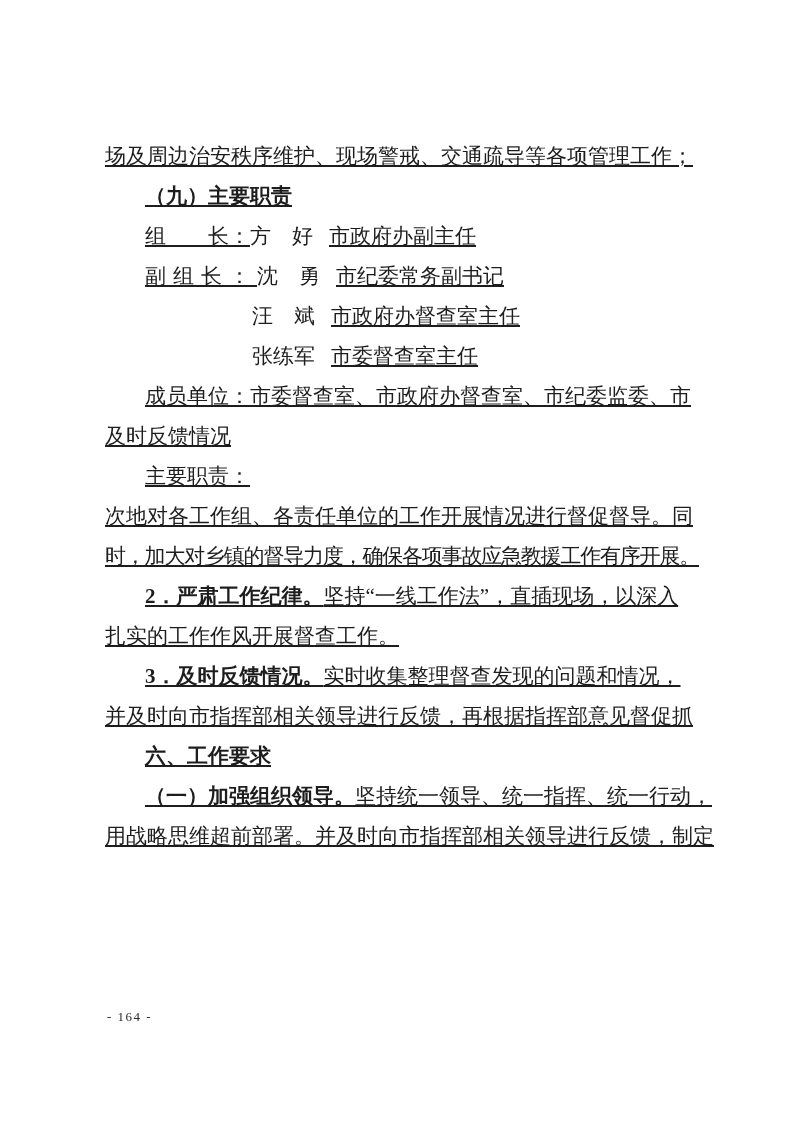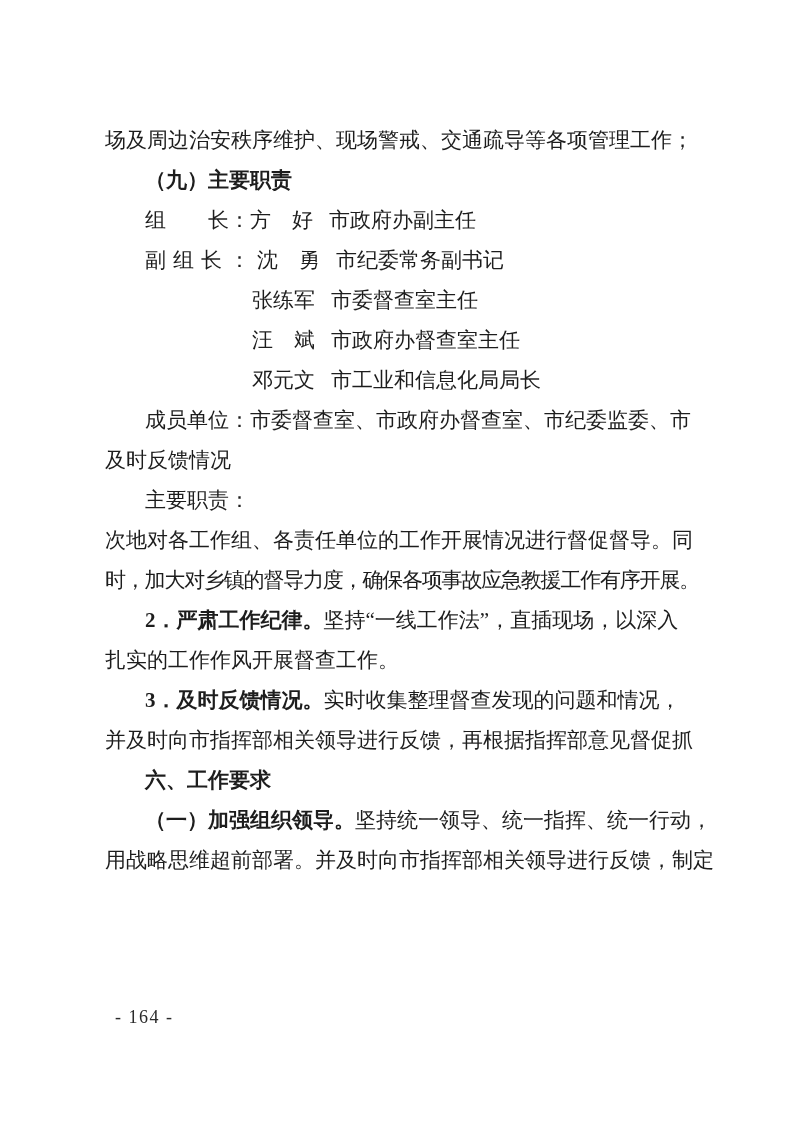--- a/index.html
+++ b/index.html
@@ -13,46 +13,47 @@
     height: 1122px;
     margin: 0 auto;
     background: #ffffff;
     font-family: "Liberation Serif", "DejaVu Serif", serif;
     color: #1d1d1d;
     overflow: hidden;
   }
   .text-block {
     position: absolute;
     left: 105px;
-    top: 120px;
+    top: 136px;
     width: 600px;
     font-size: 21px;
+    text-decoration: underline;
   }
   .line {
     height: 40px;
     line-height: 40px;
     white-space: nowrap;
     text-align: left;
   }
   .ind { padding-left: 40px; }          
   .name-ind { padding-left: 147px; }    
   .b { font-weight: 700; }
   .heading { font-weight: 700; }
   .ls7 { letter-spacing: 7px; }         
   .tight { letter-spacing: -1.2px; }    
   .name {
     display: inline-block;
     min-width: 63px;
   }
   .title { margin-left: 16px; }
   .page-num {
     position: absolute;
-    left: 115px;
+    left: 107px;
     top: 1004px;
-    font-size: 18px;
+    font-size: 13px;
     line-height: 26px;
     letter-spacing: 1.5px;
     color: #2a2a2a;
   }
 </style>
 </head>
 <body>
 
 <div class="page">
 
@@ -64,30 +65,27 @@
 
     <div class="line ind">
       <span>组　　长：</span><span class="name">方　好</span><span class="title">市政府办副主任</span>
     </div>
 
     <div class="line ind">
       <span class="ls7">副组长：</span><span class="name">沈　勇</span><span class="title">市纪委常务副书记</span>
     </div>
 
     <div class="line name-ind">
-      <span class="name">张练军</span><span class="title">市委督查室主任</span>
-    </div>
-
-    <div class="line name-ind">
       <span class="name">汪　斌</span><span class="title">市政府办督查室主任</span>
     </div>
 
     <div class="line name-ind">
-      <span class="name">邓元文</span><span class="title">市工业和信息化局局长</span>
+      <span class="name">张练军</span><span class="title">市委督查室主任</span>
     </div>
+
 
     <div class="line ind">
       <span>成员单位：</span><span>市委督查室、市政府办督查室、市纪委监委、市</span>
     </div>
     <div class="line">及时反馈情况</div>
 
     <div class="line ind">主要职责：</div>
 
     <div class="line">次地对各工作组、各责任单位的工作开展情况进行督促督导。同</div>
     <div class="line tight">时，加大对乡镇的督导力度，确保各项事故应急教援工作有序开展。</div>

